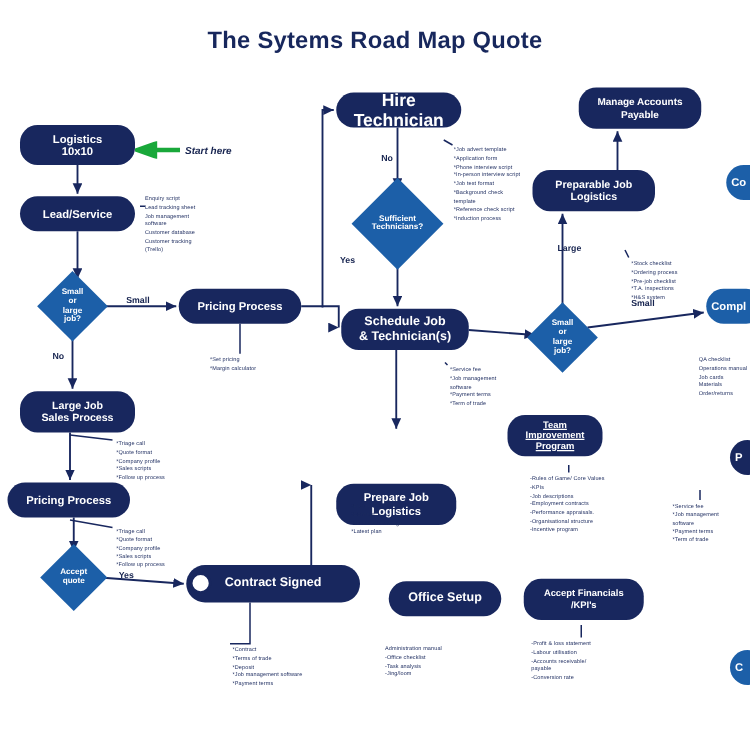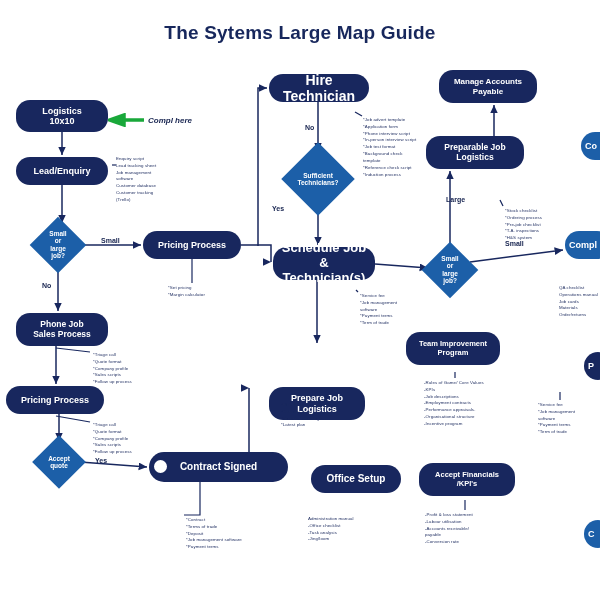--- a/index.html
+++ b/index.html
@@ -150,73 +150,73 @@
     <path d="M200,482 L200,515 L184,515"></path>
     <path d="M355,112 L362,116"></path>
     <path d="M356,290 L358,292"></path>
     <path d="M500,200 L503,206"></path>
     <path d="M455,372 L455,378"></path>
     <path d="M560,392 L560,400"></path>
     <path d="M465,500 L465,510"></path>
   </g>
 </svg>
 
-<div class="title">The Sytems Large Map Guide</div>
+<div class="title">The Sytems Road Map Quote</div>
 
 <svg style="position:absolute;left:108px;top:113px;width:38px;height:14px;" viewBox="0 0 38 14">
   <path d="M36,7 L16,7 M16,7 L16,2 L2,7 L16,12 L16,7" fill="#19a83a" stroke="#19a83a" stroke-width="3.5" stroke-linejoin="miter"></path>
 </svg>
-<div class="start-label" style="left:148px;top:116px;">Compl here</div>
+<div class="start-label" style="left:148px;top:116px;">Start here</div>
 
 <div class="node nd-dark nd-rounded" style="left:16px;top:100px;width:92px;height:32px;font-size:9px;white-space:pre-line;">Logistics
 10x10</div>
-<div class="node nd-dark nd-rounded" style="left:16px;top:157px;width:92px;height:28px;font-size:9px;">Lead/Enquiry</div>
+<div class="node nd-dark nd-rounded" style="left:16px;top:157px;width:92px;height:28px;font-size:9px;">Lead/Service</div>
 
 <div class="diamond" style="left:38px;top:225px;width:40px;height:40px;">
     <span style="white-space:pre-line;">Small or
 large job?</span>
   </div>
 
 <div class="node nd-dark nd-rounded" style="left:143px;top:231px;width:98px;height:28px;font-size:9px;">Pricing Process</div>
-<div class="node nd-dark nd-rounded" style="left:16px;top:313px;width:92px;height:33px;font-size:8.5px;white-space:pre-line;">Phone Job
+<div class="node nd-dark nd-rounded" style="left:16px;top:313px;width:92px;height:33px;font-size:8.5px;white-space:pre-line;">Large Job
 Sales Process</div>
 <div class="node nd-dark nd-rounded" style="left:6px;top:386px;width:98px;height:28px;font-size:9px;">Pricing Process</div>
 
 <div class="diamond" style="left:40px;top:443px;width:38px;height:38px;">
     <span style="white-space:pre-line;">Accept
 quote</span>
   </div>
 
 <div class="node nd-dark nd-pill" style="left:149px;top:452px;width:139px;height:30px;font-size:10px;">Contract Signed</div>
 <div class="contract-knob" style="left:152px;top:458px;"></div>
 
 <div class="node nd-dark nd-rounded" style="left:269px;top:74px;width:100px;height:28px;font-size:14px;">Hire Technician</div>
 
 <div class="diamond" style="left:292px;top:153px;width:52px;height:52px;">
     <span style="white-space:pre-line;">Sufficient
 Technicians?</span>
   </div>
 
-<div class="node nd-dark nd-rounded" style="left:273px;top:247px;width:102px;height:33px;font-size:13px;white-space:pre-line;">Schedule Job
+<div class="node nd-dark nd-rounded" style="left:273px;top:247px;width:102px;height:33px;font-size:10px;white-space:pre-line;">Schedule Job
 &amp; Technician(s)</div>
 <div class="node nd-dark nd-rounded" style="left:269px;top:345px;width:96px;height:33px;font-size:9px;white-space:pre-line;margin-top:42px;">Prepare Job
 Logistics</div>
 <div class="node nd-dark nd-rounded" style="left:311px;top:465px;width:90px;height:28px;font-size:10px;">Office Setup</div>
 
-<div class="node nd-dark nd-rounded" style="left:439px;top:70px;width:98px;height:33px;font-size:8px;white-space:pre-line;">Manage Accounts
+<div class="node nd-dark nd-rounded" style="left:463px;top:70px;width:98px;height:33px;font-size:8px;white-space:pre-line;">Manage Accounts
 Payable</div>
 <div class="node nd-dark nd-rounded" style="left:426px;top:136px;width:98px;height:33px;font-size:8.5px;white-space:pre-line;">Preparable Job
 Logistics</div>
 
 <div class="diamond" style="left:430px;top:250px;width:40px;height:40px;">
     <span style="white-space:pre-line;">Small or
 large job?</span>
   </div>
 
-<div class="node nd-dark nd-rounded" style="left:406px;top:332px;width:94px;height:33px;font-size:7.5px;white-space:pre-line;">Team Improvement
+<div class="node nd-dark nd-rounded" style="left:406px;top:332px;width:76px;height:33px;font-size:7.5px;white-space:pre-line;text-decoration:underline;">Team Improvement
 Program</div>
 <div class="node nd-dark nd-rounded" style="left:419px;top:463px;width:96px;height:33px;font-size:7.5px;white-space:pre-line;">Accept Financials
 /KPI's</div>
 
 <div class="node nd-blue nd-rounded" style="left:581px;top:132px;width:32px;height:28px;font-size:9px;justify-content:flex-start;">Co</div>
 <div class="node nd-blue nd-rounded" style="left:565px;top:231px;width:46px;height:28px;font-size:9px;justify-content:flex-start;">Compl</div>
 <div class="node nd-dark nd-rounded" style="left:584px;top:352px;width:28px;height:28px;font-size:9px;justify-content:flex-start;">P</div>
 <div class="node nd-blue nd-rounded" style="left:584px;top:520px;width:28px;height:28px;font-size:9px;justify-content:flex-start;">C</div>
 
 <div class="edge-label" style="left:101px;top:237px;">Small</div>

